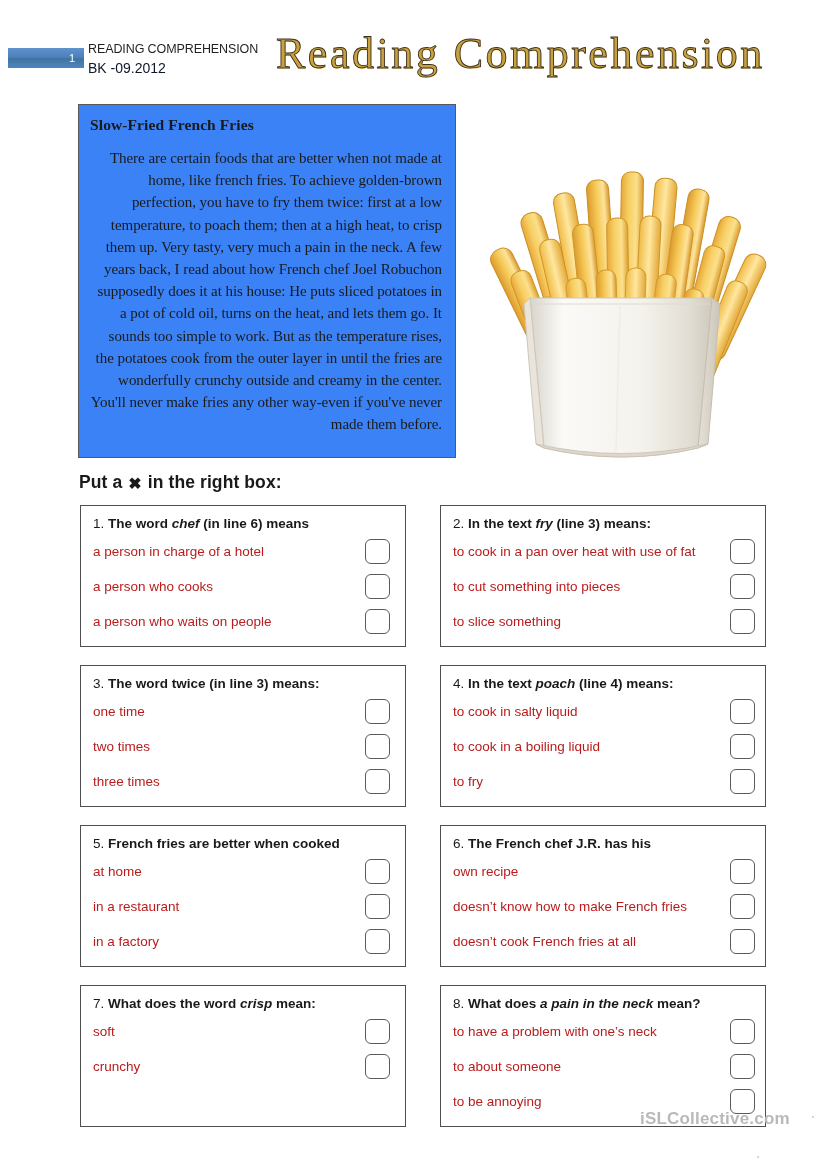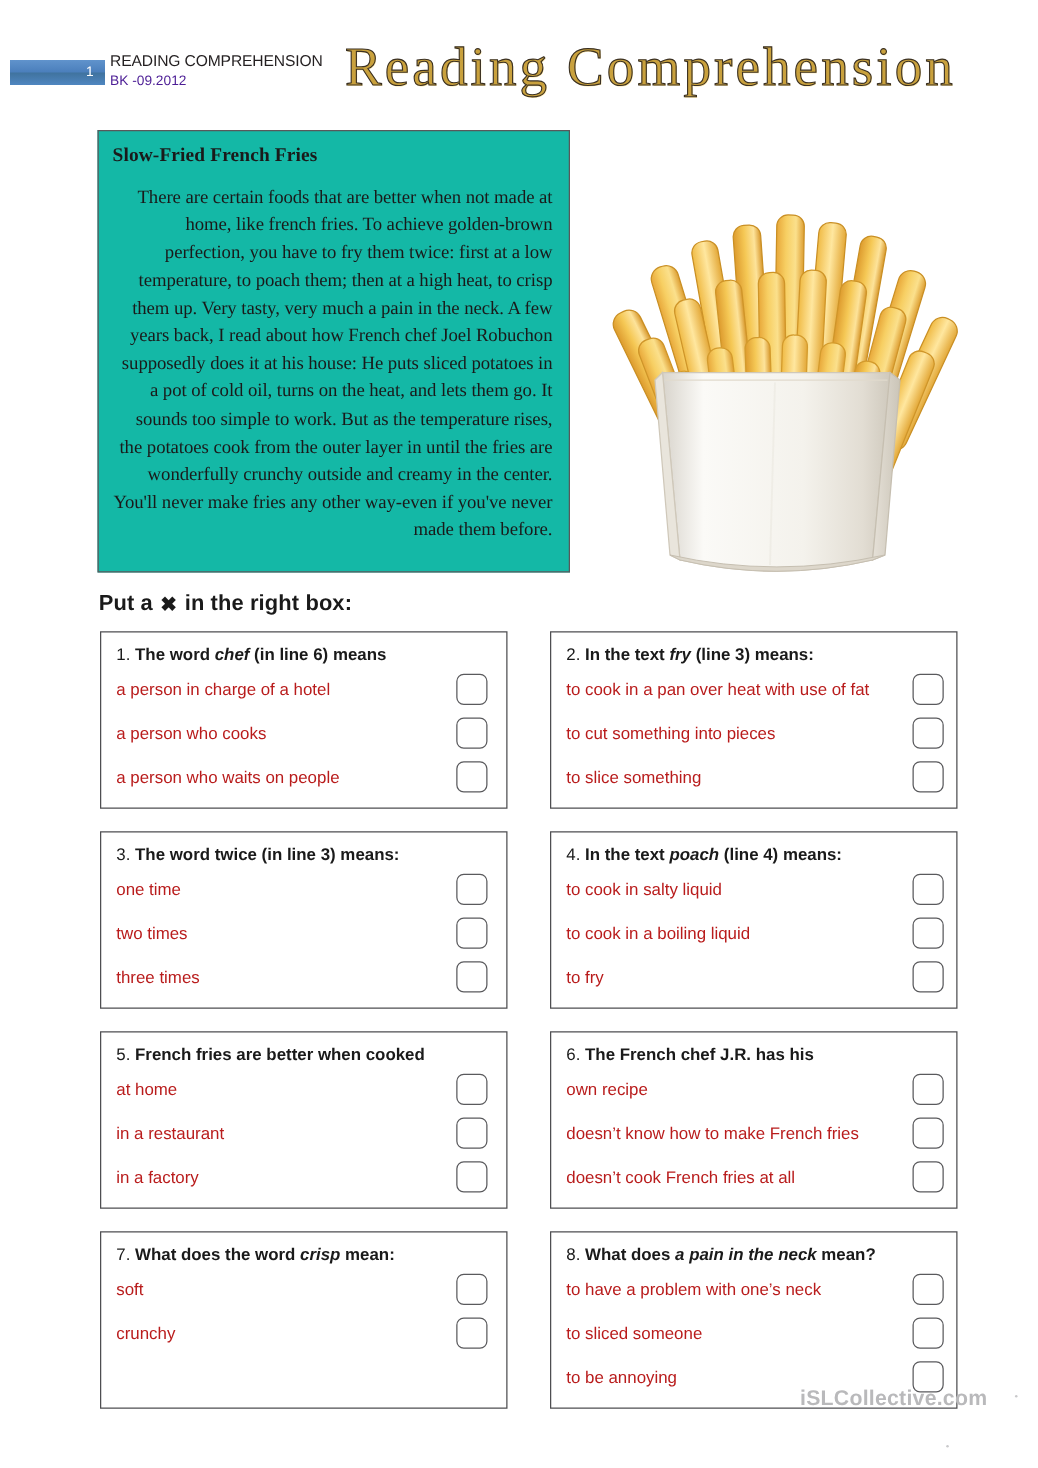--- a/index.html
+++ b/index.html
@@ -51,22 +51,22 @@
     width: 190px;
   }
   #header-meta .line1 {
     font-size: 12.5px;
     letter-spacing: -0.1px;
     color: #231f20;
     line-height: 1.45;
     white-space: nowrap;
   }
   #header-meta .line2 {
-    font-size: 11px;
-    color: #4c1d95;
+    font-size: 14px;
+    color: #0f172a;
     line-height: 1.45;
     white-space: nowrap;
   }
   #worksheet-title {
     position: absolute;
     left: 276px;
     top: 32px;
     font-family: "Liberation Serif", "DejaVu Serif", serif;
     font-size: 44px;
     letter-spacing: 2.5px;
@@ -79,21 +79,21 @@
 
   
   #passage-box {
     position: absolute;
     left: 78px;
     top: 104px;
     width: 378px;
     height: 354px;
     border: 1.3px solid #58585b;
     box-sizing: border-box;
-    background: #14b8a6;
+    background: #3b82f6;
     padding: 11px 13px 10px 11px;
   }
   #passage-title {
     font-family: "Liberation Serif", "DejaVu Serif", serif;
     font-weight: bold;
     font-size: 15.5px;
     color: #1a1a1a;
     margin: 0 0 13px 0;
     letter-spacing: 0.1px;
   }
@@ -476,21 +476,21 @@
       </div>
       <div class="q-box tight">
         <div class="q-prompt"><span class="num">8.</span> <span>What does </span><em>a pain in the neck</em><span> mean?</span></div>
         <div class="q-option">
           <span class="opt-text">to have a problem with one’s neck</span>
           <span class="cb-wrap">
             <span class="checkbox"></span>
           </span>
         </div>
         <div class="q-option">
-          <span class="opt-text">to sliced someone</span>
+          <span class="opt-text">to about someone</span>
           <span class="cb-wrap">
             <span class="checkbox"></span>
           </span>
         </div>
         <div class="q-option">
           <span class="opt-text">to be annoying</span>
           <span class="cb-wrap">
             <span class="checkbox"></span>
           </span>
         </div>

